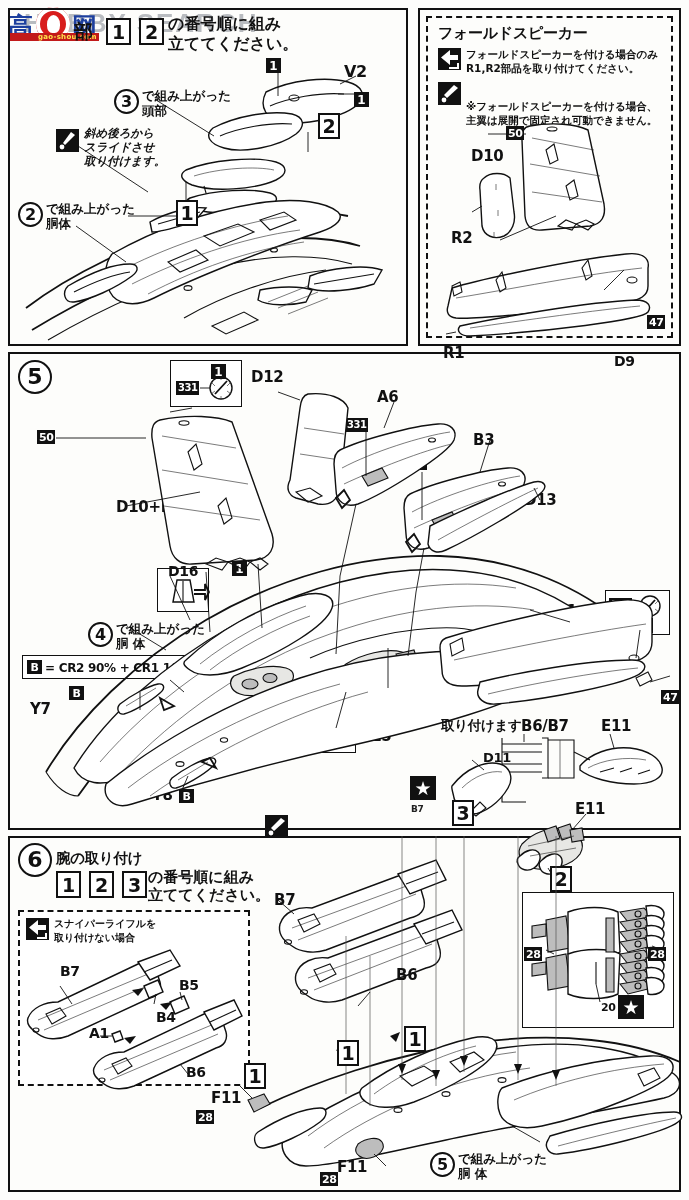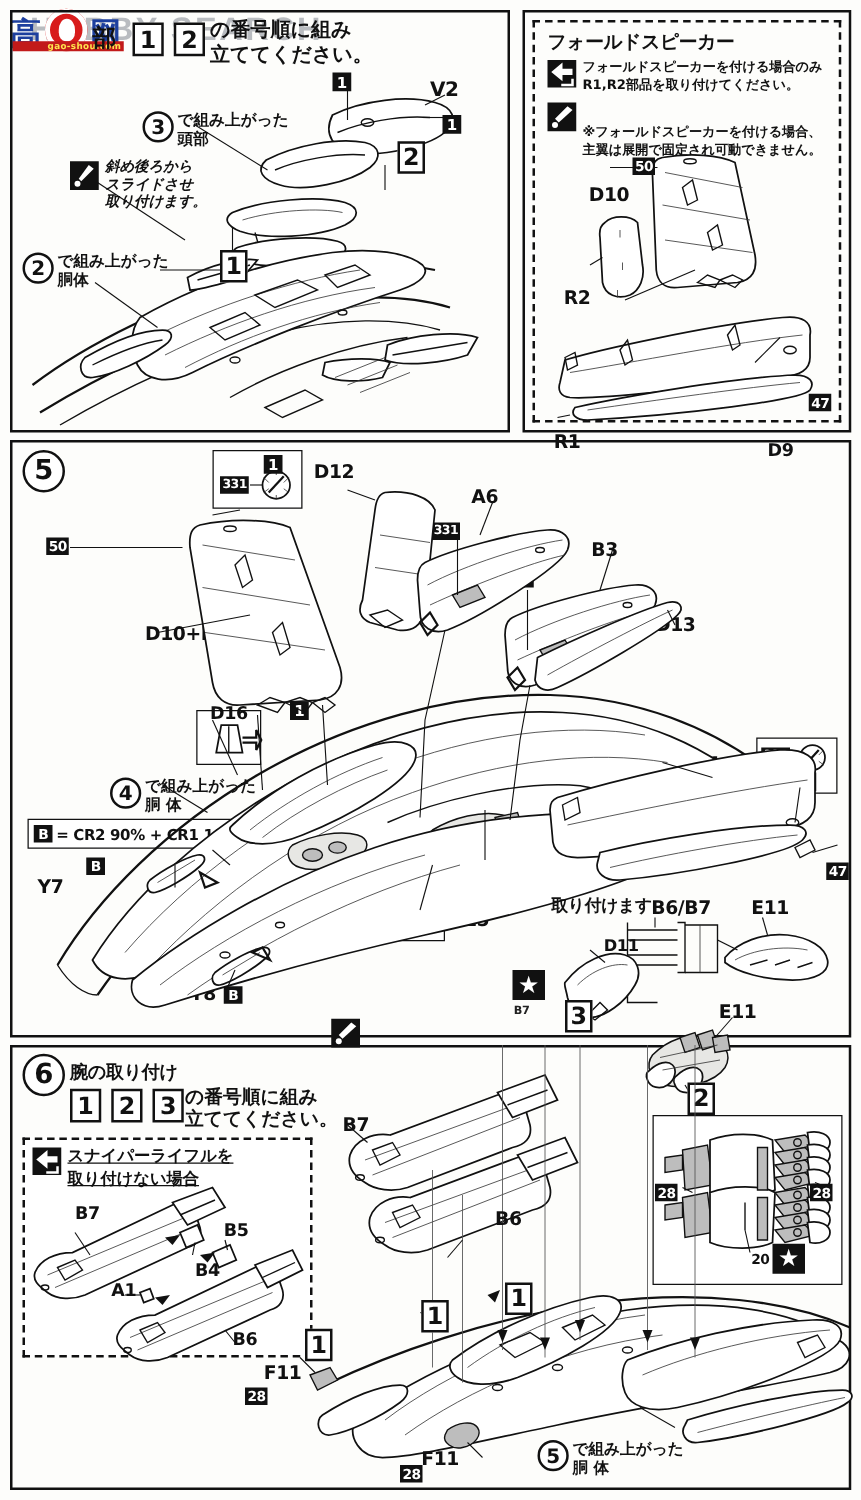--- a/index.html
+++ b/index.html
@@ -481,21 +481,21 @@
   <div class="txt jp" style="left:148px; top:868px; font-size:15px;">の番号順に組み
 立ててください。</div>
 
   <div class="dashed" style="left:18px; top:910px; width:232px; height:176px;"></div>
   <div class="abox" style="left:26px; top:918px;">
     <svg width="23" height="22" viewBox="0 0 23 22">
       <path d="M12 2 L12 7 L20 7 L20 12 L12 12 L12 17 L3 9.5 Z" fill="#fff"></path>
       <path d="M11 20 L20 20 L20 15" fill="none" stroke="#fff" stroke-width="2"></path>
     </svg>
   </div>
-  <div class="txt jp" style="left:54px; top:917px; font-size:13px; line-height:1.35;text-decoration:underline;">スナイパーライフルを
+  <div class="txt jp" style="left:54px; top:917px; font-size:10px; line-height:1.35;">スナイパーライフルを
 取り付けない場合</div>
 
   <svg class="art" style="left:20px; top:944px;" width="228" height="142" viewBox="0 0 228 142">
 
     <path class="fillw" d="M8 74 C12 64 24 58 38 58 L118 20 C126 16 134 18 136 26 L140 38 C142 46 138 52 130 54 L48 92 C38 96 26 96 18 90 C10 84 6 80 8 74 Z"></path>
     <path class="lnt" d="M18 76 L128 30"></path>
     <path class="lnt" d="M24 86 L132 40"></path>
     <path class="fillw" d="M118 18 L150 6 L160 22 L130 36 Z"></path>
     <path class="ln" d="M124 28 L152 16"></path>
     <path class="ln" d="M26 70 L40 64 L46 72 L32 80 Z"></path>

